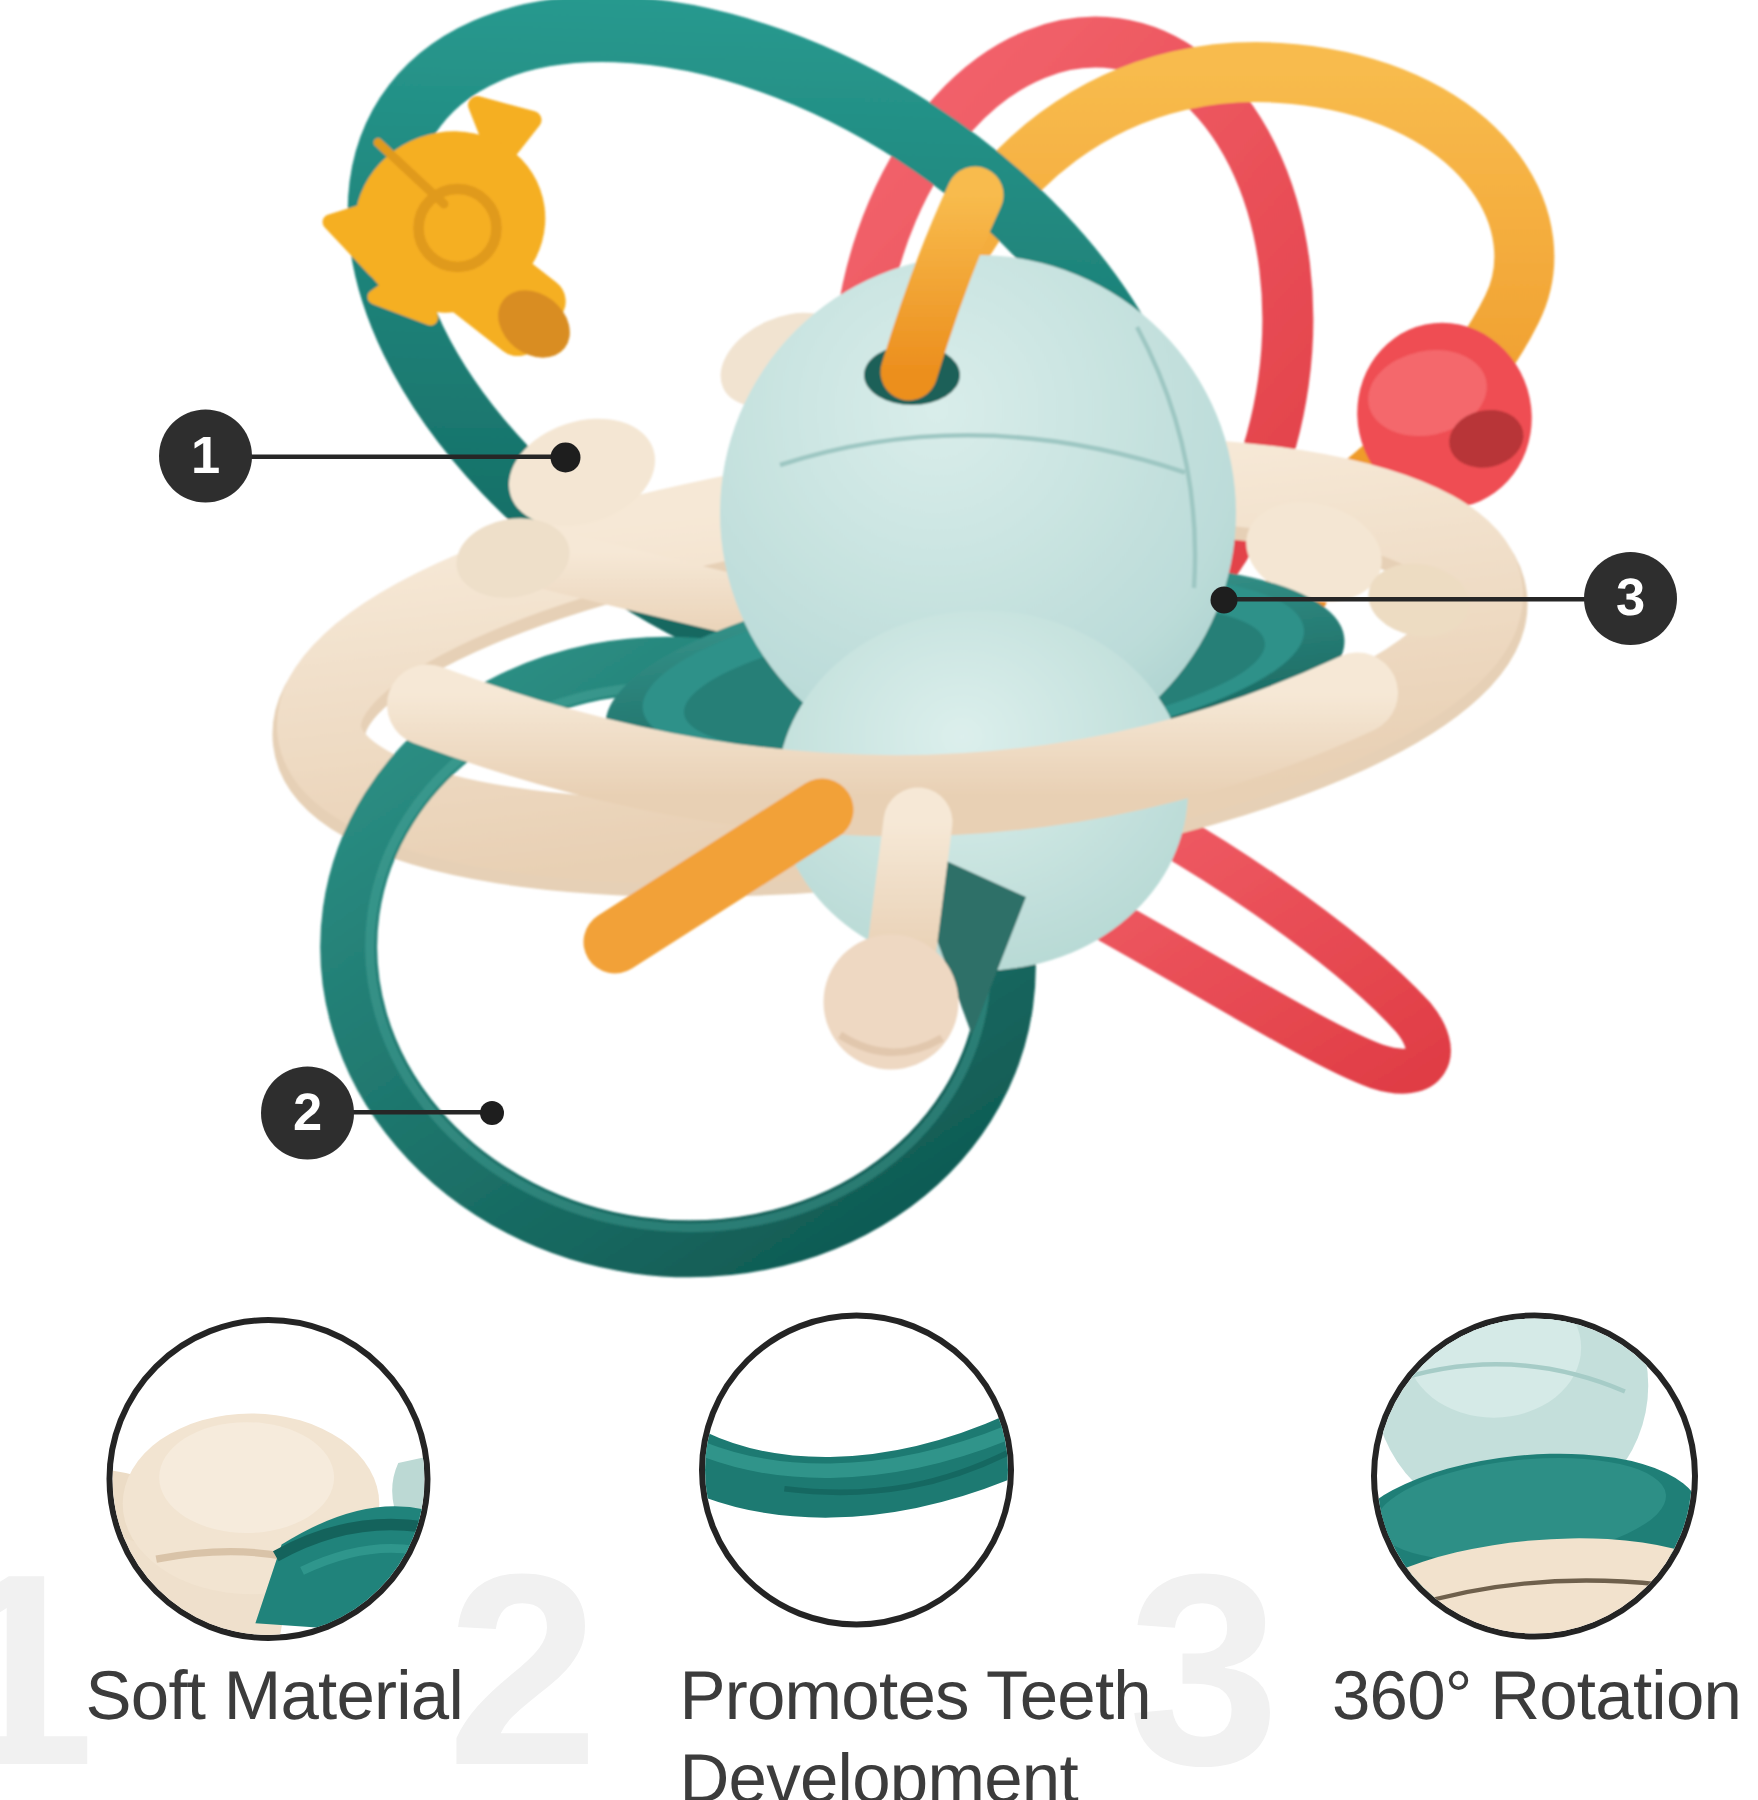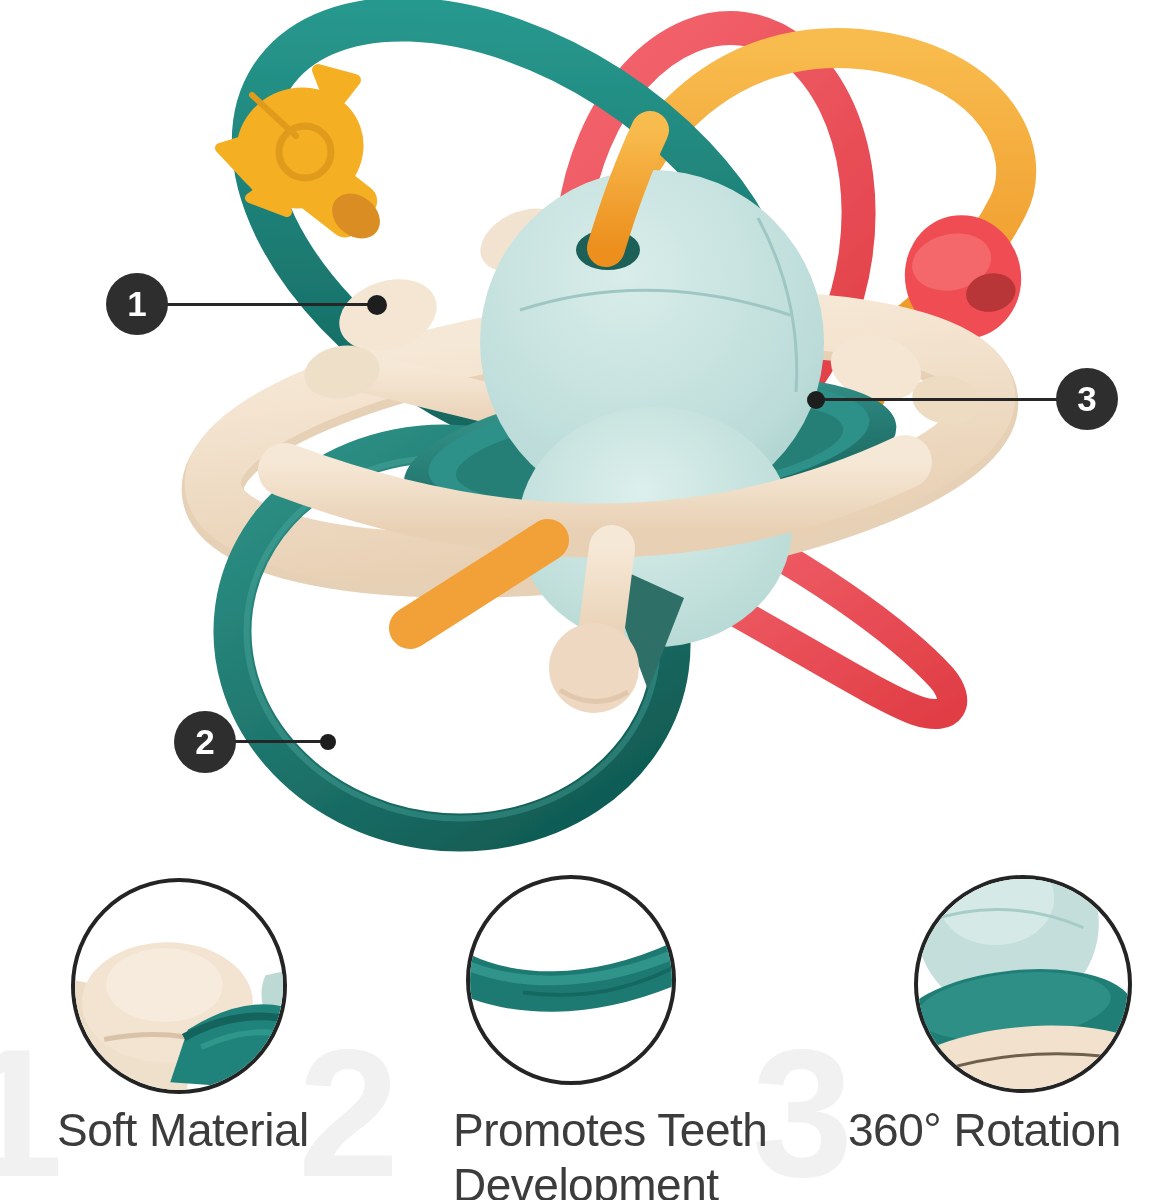--- a/index.html
+++ b/index.html
@@ -35,21 +35,21 @@
   .inset{position:absolute;z-index:3;border:4px solid var(--inset-border);border-radius:50%;
     overflow:hidden;background:#fff;box-sizing:border-box;}
   .inset svg{display:block;}
   .inset-1{left:71px;top:878px;width:216px;height:216px;}
   .inset-2{left:466px;top:875px;width:210px;height:210px;}
   .inset-3{left:914px;top:875px;width:218px;height:218px;}
   .feature-label{position:absolute;z-index:4;color:var(--text);font-size:46px;font-weight:400;
     letter-spacing:-0.5px;line-height:55px;white-space:nowrap;}
   .fl-1{left:57px;top:1103px;}
   .fl-2{left:453px;top:1103px;}
-  .fl-3{left:848px;top:1103px;}
+  .fl-3{left:888px;top:1103px;}
 </style>
 </head>
 <body>
 
 <div class="stage">
 
   <svg class="toy-svg" width="1172" height="880" viewBox="0 0 1172 880">
     <defs>
       <linearGradient id="gTeal" x1="0" y1="0" x2="1" y2="1">
         <stop offset="0" stop-color="#2ba196"></stop>

